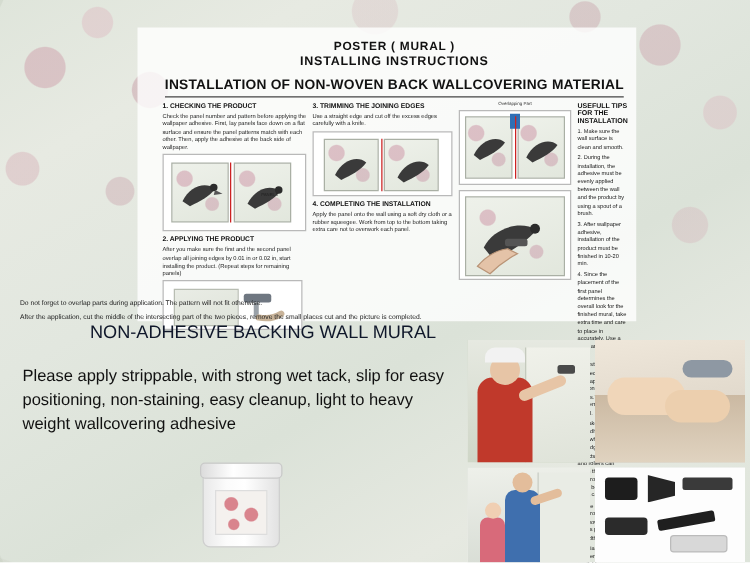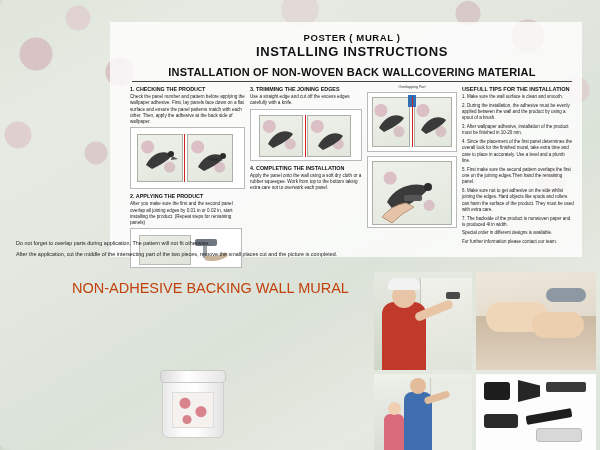--- a/index.html
+++ b/index.html
@@ -28,26 +28,26 @@
   #bg:after{
     content:"";position:absolute;left:0;top:0;right:0;bottom:0;
     background:
       linear-gradient(115deg, rgba(120,140,110,.10) 0 2px, rgba(0,0,0,0) 3px 40px),
       linear-gradient(65deg, rgba(120,140,110,.08) 0 2px, rgba(0,0,0,0) 3px 55px),
       linear-gradient(20deg, rgba(140,120,110,.06) 0 3px, rgba(0,0,0,0) 4px 70px);
   }
 
   
   #sheet{
-    position:absolute;left:110px;top:22px;width:472px;height:235px;
+    position:absolute;left:110px;top:22px;width:399px;height:235px;
     background:rgba(255,255,255,.80);
     padding:4px 6px 4px 18px;box-sizing:border-box;
   }
   .title1{text-align:center;font-weight:bold;font-size:9.5px;letter-spacing:.6px;color:#111;margin-top:6px;}
-  .title2{text-align:center;font-weight:bold;font-size:13px;letter-spacing:.6px;color:#111;margin-top:1px;}
+  .title2{text-align:center;font-weight:bold;font-size:10px;letter-spacing:.6px;color:#111;margin-top:1px;}
   .subtitle{text-align:center;font-weight:bold;font-size:11px;letter-spacing:.2px;color:#111;margin-top:7px;}
   .hr{border:0;border-top:1px solid #444;margin:3px 4px 4px 4px;}
 
   #cols{display:flex;gap:5px;padding:0 2px;}
   .col{box-sizing:border-box;}
   .colA{width:120px;}
   .colB{width:118px;}
   .colC{width:90px;}
   .colD{width:148px;}
 
@@ -72,21 +72,21 @@
       border:1px solid #aab0a5;box-sizing:border-box;}
 
   .redline{position:absolute;background:#cc2222;}
   .bluetag{position:absolute;background:#2f6fb5;}
 
   
   .footnote{position:absolute;left:16px;font-size:5.4px;color:#222;}
 
   
   #bottom{position:absolute;left:0;top:258px;width:600px;height:192px;}
-  #btitle{position:absolute;left:72px;top:22px;font-size:14.5px;color:#c2410c;}
+  #btitle{position:absolute;left:72px;top:0;font-size:14.5px;color:#0f172a;}
   #btext{position:absolute;left:18px;top:33px;width:350px;font-size:13.2px;color:#111;line-height:1.45;}
 
   
   #bucket{position:absolute;left:160px;top:108px;width:64px;height:72px;}
   .bucket-body{position:absolute;left:2px;top:10px;width:60px;height:60px;background:linear-gradient(90deg,#e9e9e9,#fbfbfb 30%,#ffffff 55%,#e2e2e2);border:1px solid #cfcfcf;border-radius:3px 3px 6px 6px;}
   .bucket-lid{position:absolute;left:0;top:4px;width:64px;height:11px;background:linear-gradient(90deg,#dcdcdc,#ffffff 40%,#e6e6e6);border:1px solid #c9c9c9;border-radius:4px;}
   .bucket-label{position:absolute;left:12px;top:26px;width:40px;height:34px;background:
      radial-gradient(circle at 30% 30%, #d9848d 0 5px, rgba(0,0,0,0) 6px),
      radial-gradient(circle at 70% 55%, #d9848d 0 5px, rgba(0,0,0,0) 6px),
      radial-gradient(circle at 35% 78%, #d9848d 0 4px, rgba(0,0,0,0) 5px),
@@ -225,20 +225,21 @@
 
   </div>
 </div>
 
 <div class="footnote" style="top:240px;left:16px;">Do not forget to overlap parts during application. The pattern will not fit otherwise.</div>
 <div class="footnote" style="top:251px;left:16px;">After the application, cut the middle of the intersecting part of the two pieces, remove the small places cut and the picture is completed.</div>
 
 <div id="bottom">
 
   <div id="btitle">NON-ADHESIVE BACKING WALL MURAL</div>
+  <div id="btext">Please apply strippable, with strong wet tack, slip for easy positioning, non-staining, easy cleanup, light to heavy weight wallcovering adhesive</div>
 
   <div id="bucket">
     <div class="bucket-body"></div>
     <div class="bucket-lid"></div>
     <div class="bucket-label"></div>
   </div>
 
   <div class="photo" id="ph1">
     <div style="position:absolute;left:0;top:0;width:98px;height:98px;background:linear-gradient(180deg,#e6e9e1,#cfd6c7);"></div>
     <div style="position:absolute;left:46px;top:6px;width:52px;height:92px;background:linear-gradient(170deg,#f0f1ea,#dfe3d9);border-left:1px solid #c4c9bd;"></div>

